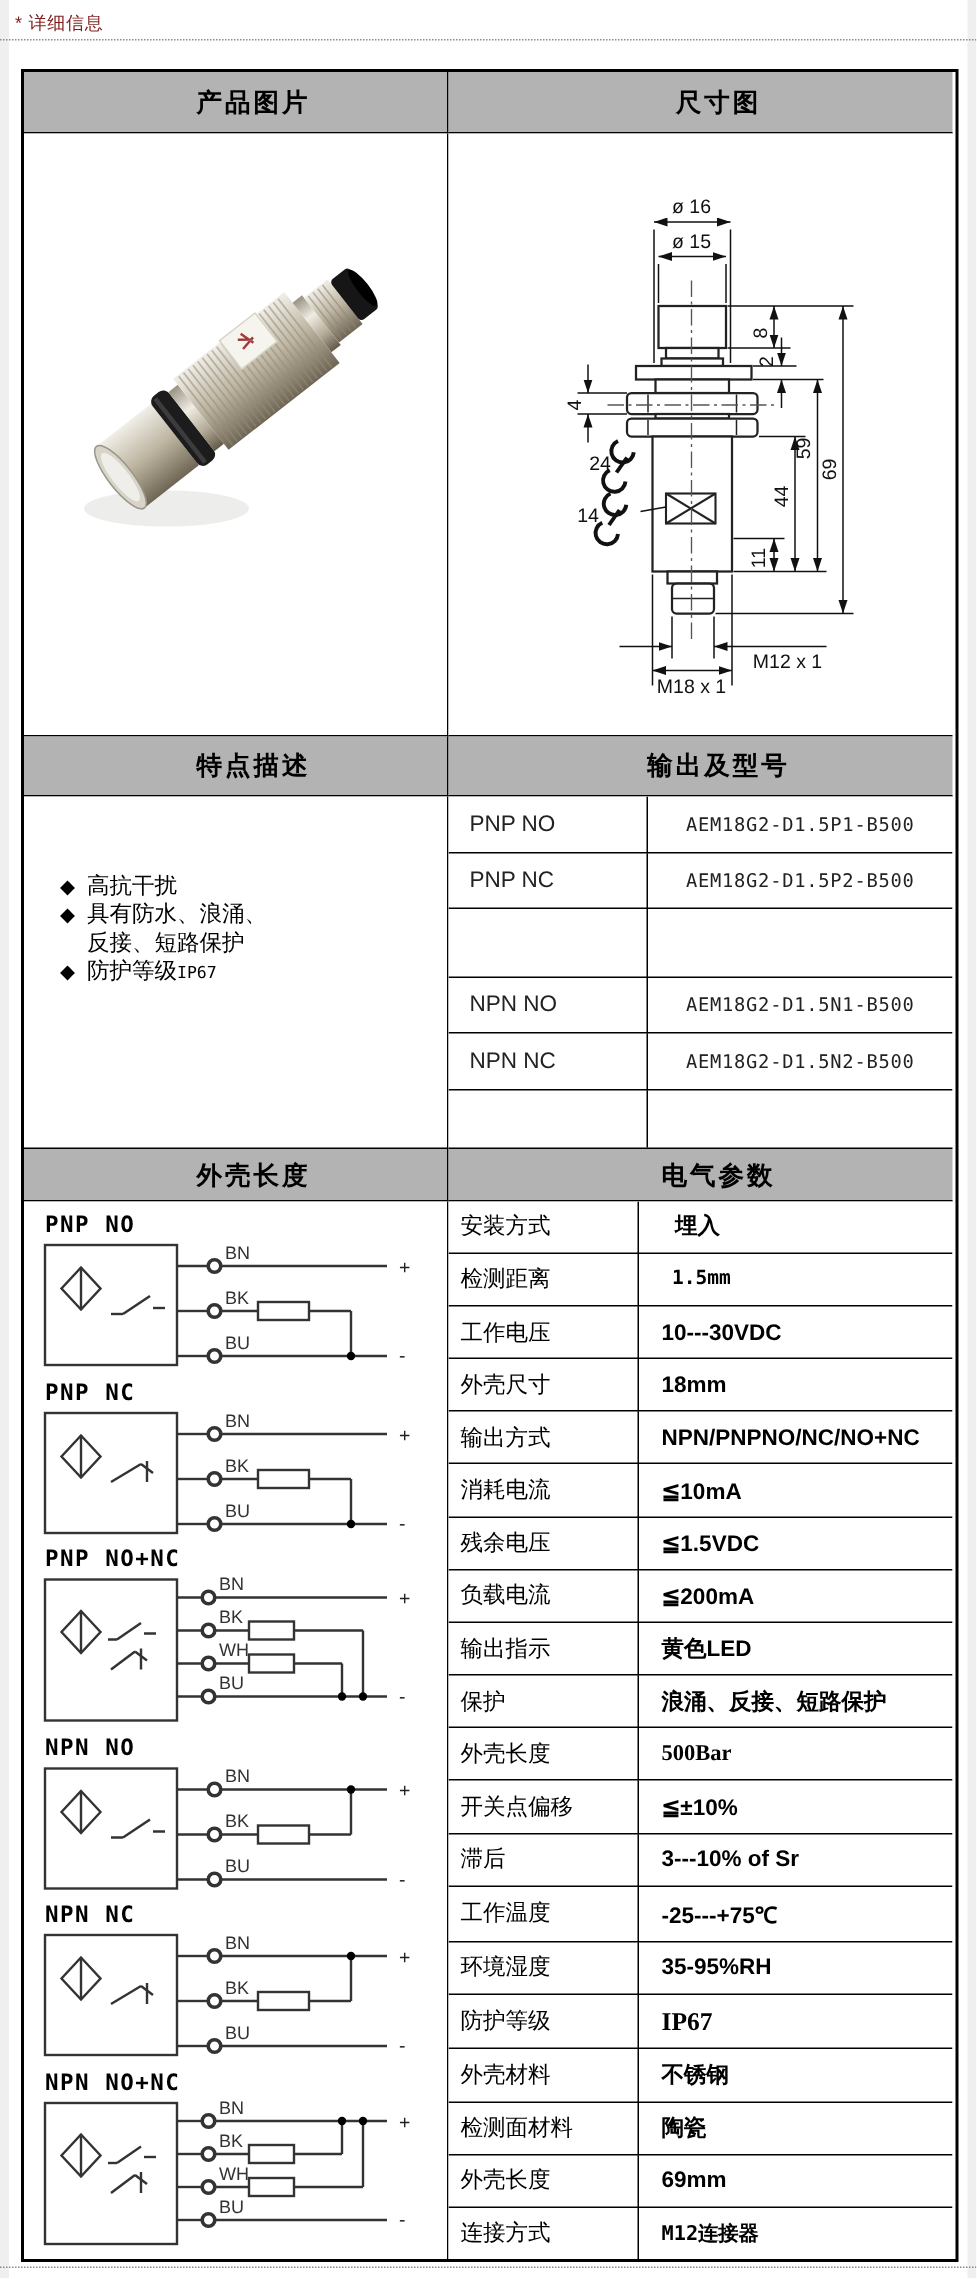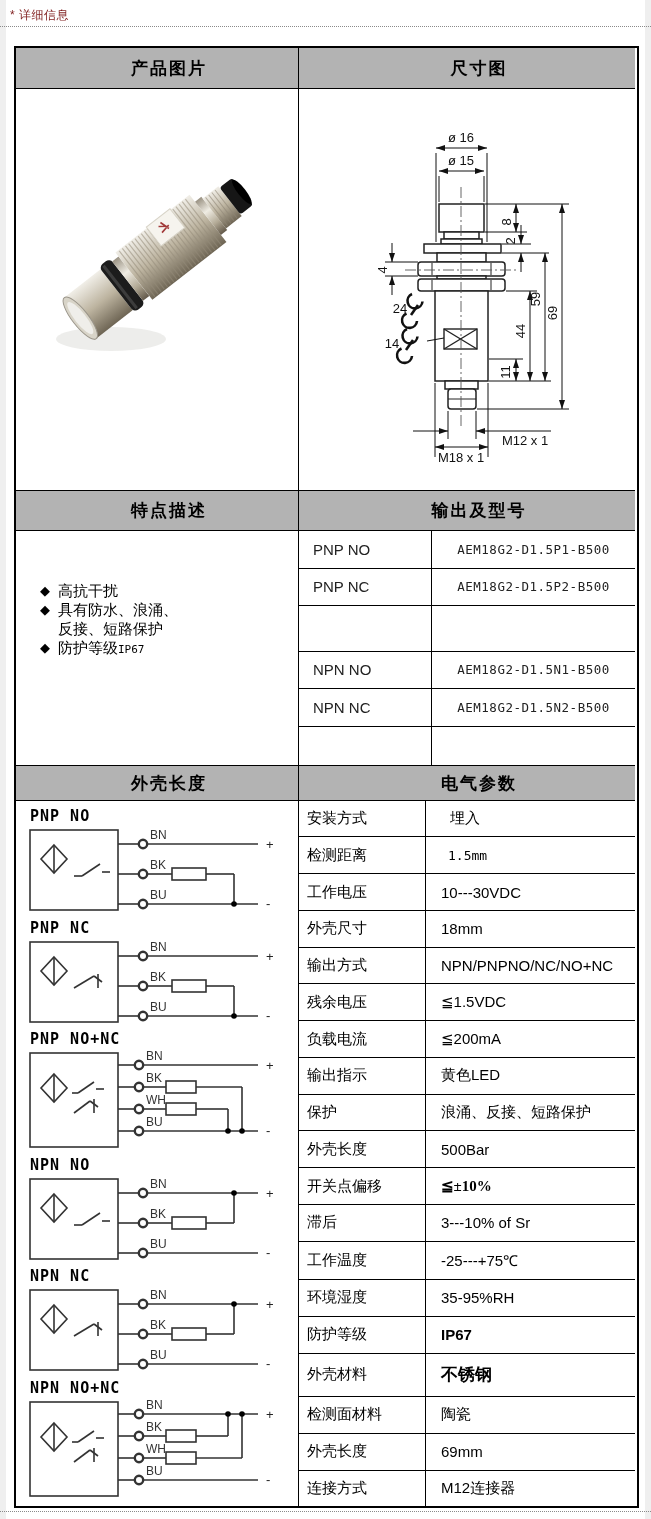--- a/index.html
+++ b/index.html
@@ -36,21 +36,21 @@
   .out-tbl td.om{text-align:center;font-family:"DejaVu Sans Mono",monospace;font-size:12.5px;letter-spacing:.5px;color:#222;}
   .out-tbl tr:nth-child(1){height:37px}.out-tbl tr:nth-child(2){height:37px}
   .out-tbl tr:nth-child(3){height:46px}.out-tbl tr:nth-child(4){height:37px}
   .out-tbl tr:nth-child(5){height:38px}.out-tbl tr:nth-child(6){height:40px}
 
   
   .par-tbl{width:100%;height:705px;table-layout:fixed;}
   .par-tbl td{border-bottom:1px solid #000;vertical-align:middle;}
   .par-tbl tr:last-child td{border-bottom:none;}
   .par-tbl td.pl{width:117px;border-right:1px solid #000;padding-left:8px;font-size:15px;}
-  .par-tbl td.pv{padding-left:15px;font-size:15px;}
+  .par-tbl td.pv{padding-left:15px;font-size:15px;font-weight:bold;}
   .par-tbl tr:nth-child(2) .pv{font-family:"DejaVu Sans Mono",monospace;font-size:13px;padding-left:22px;}
   .par-tbl tr:nth-child(1) .pv{padding-left:24px;}
   .par-tbl tr:nth-child(11) .pv{font-family:"Liberation Serif",serif;font-weight:bold;font-size:15px;}
   .par-tbl tr:nth-child(15) .pv{font-weight:bold;}
   .par-tbl tr:nth-child(16) .pv{font-family:"Liberation Serif",serif;font-weight:bold;font-size:17px;}
   .par-tbl tr:nth-child(19) .pv{font-size:15px;}
   .par-tbl tr:nth-child(20) .pv{font-family:"DejaVu Sans Mono",monospace;font-size:13.5px;}
 
   
   .wiring{display:flex;flex-direction:column;justify-content:space-evenly;padding:2px 0 2px 12px;height:705px;box-sizing:border-box;}
@@ -557,20 +557,24 @@
             </tr>
         <tr>
               <td class="pl">外壳尺寸</td>
               <td class="pv">18mm</td>
             </tr>
         <tr>
               <td class="pl">输出方式</td>
               <td class="pv">NPN/PNPNO/NC/NO+NC</td>
             </tr>
         <tr>
+              <td class="pl">消耗电流</td>
+              <td class="pv">≦10mA</td>
+            </tr>
+        <tr>
               <td class="pl">残余电压</td>
               <td class="pv">≦1.5VDC</td>
             </tr>
         <tr>
               <td class="pl">负载电流</td>
               <td class="pv">≦200mA</td>
             </tr>
         <tr>
               <td class="pl">输出指示</td>
               <td class="pv">黄色LED</td>

